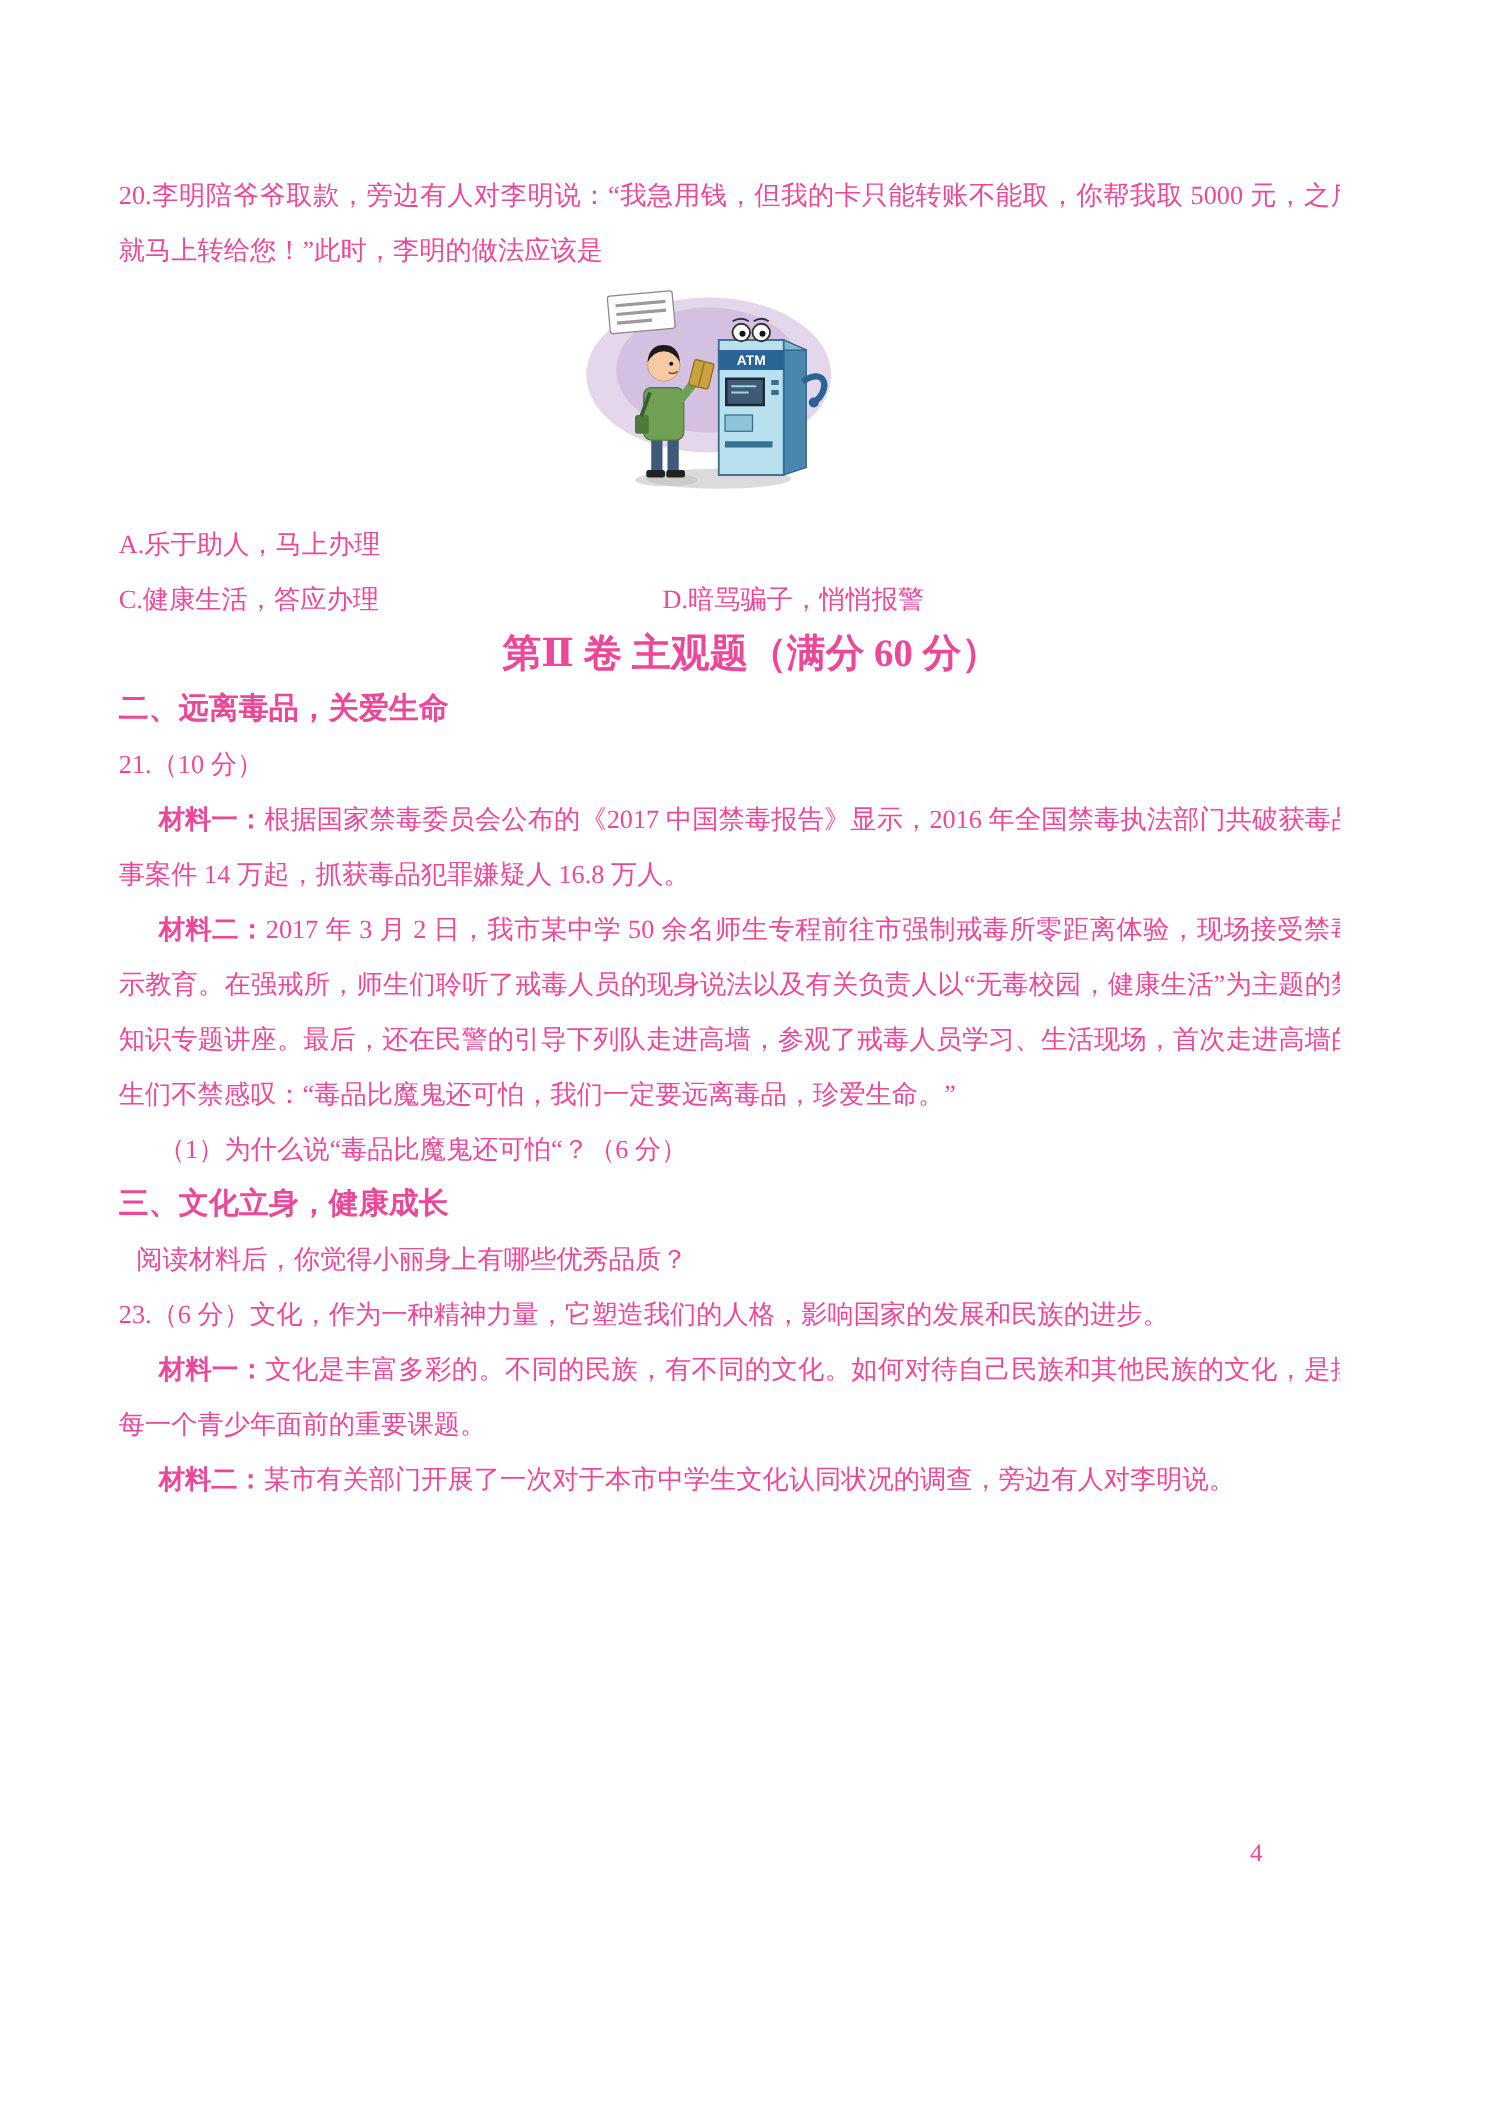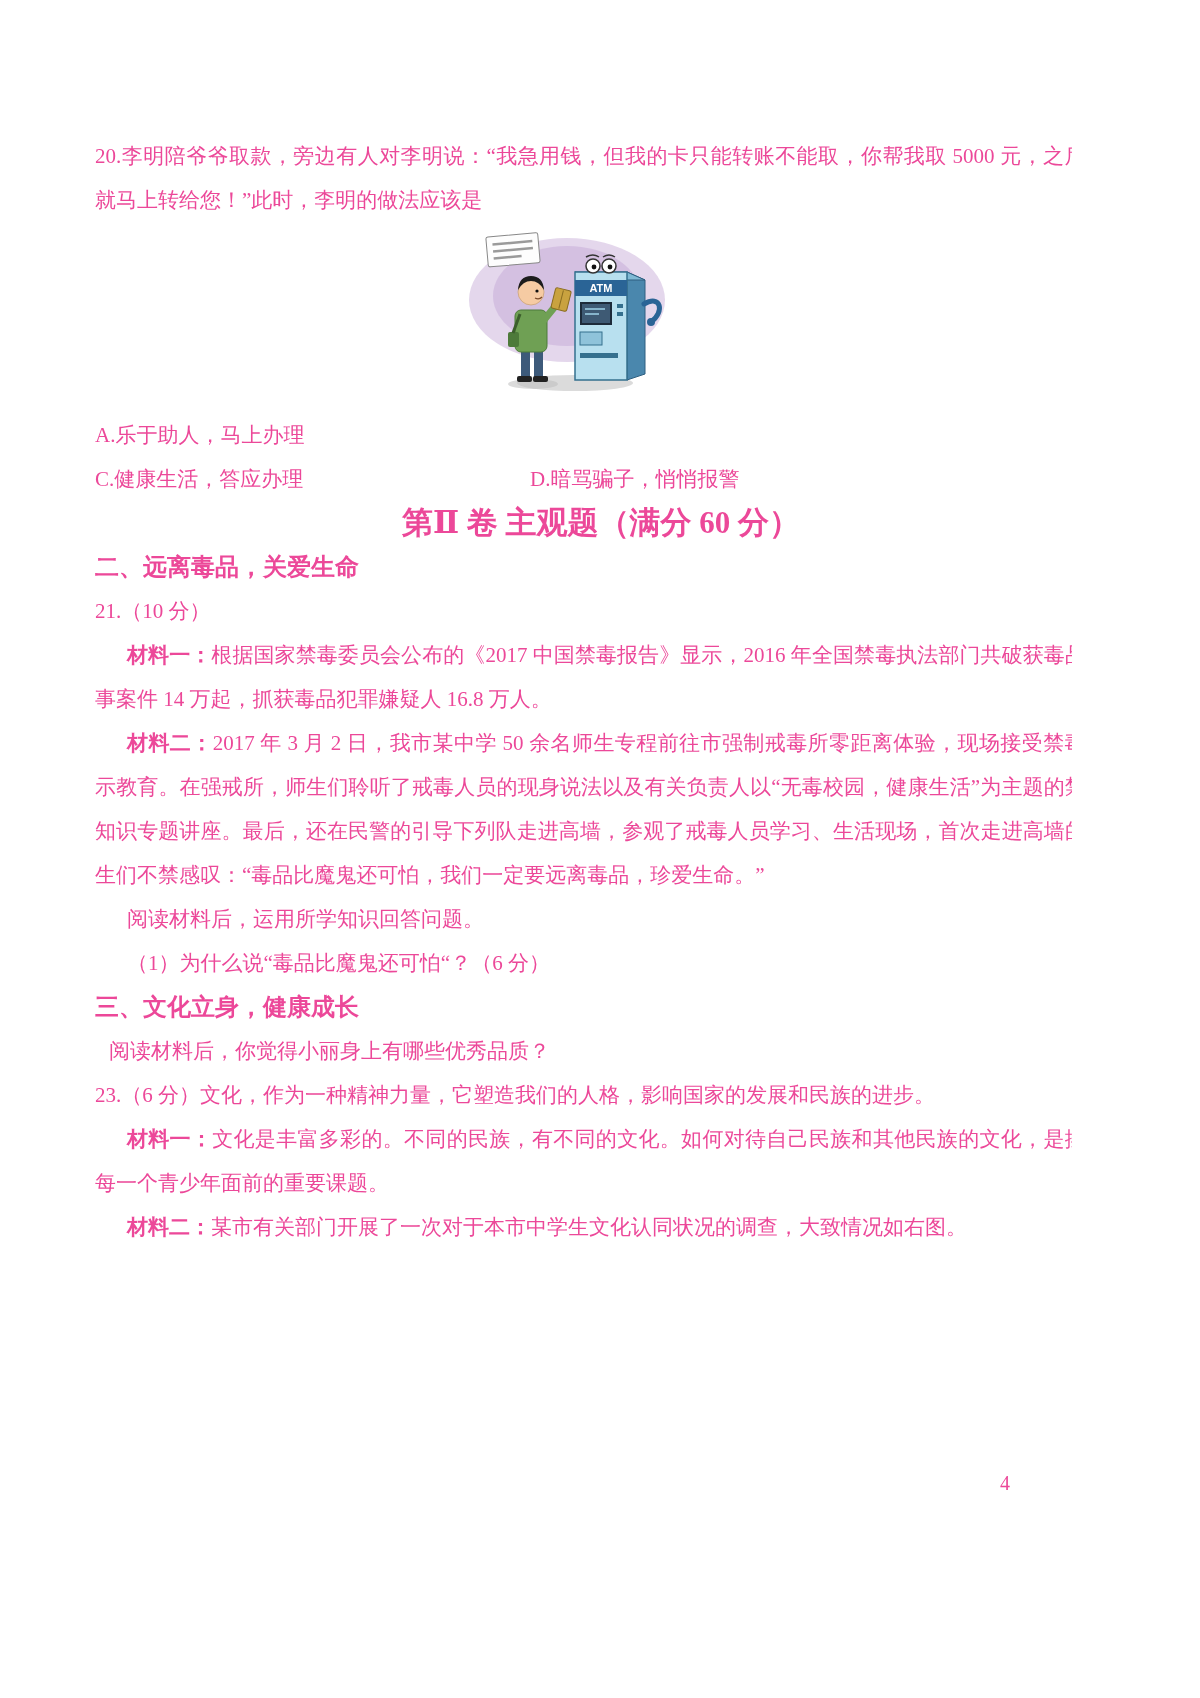--- a/index.html
+++ b/index.html
@@ -121,32 +121,31 @@
     <p class="center-heading">第Ⅱ 卷 主观题（满分 60 分）</p>
 
     <p class="sec-heading">二、远离毒品，关爱生命</p>
 
     <p>21.（10 分）</p>
 
     <p class="para m-indent"><b class="mat-label">材料一：</b><span>根据国家禁毒委员会公布的《2017 中国禁毒报告》显示，2016 年全国禁毒执法部门共破获毒品刑事案件 14 万起，抓获毒品犯罪嫌疑人 16.8 万人。</span></p>
 
     <p class="para m-indent"><b class="mat-label">材料二：</b><span>2017 年 3 月 2 日，我市某中学 50 余名师生专程前往市强制戒毒所零距离体验，现场接受禁毒警示教育。在强戒所，师生们聆听了戒毒人员的现身说法以及有关负责人以“无毒校园，健康生活”为主题的禁毒知识专题讲座。最后，还在民警的引导下列队走进高墙，参观了戒毒人员学习、生活现场，首次走进高墙的师生们不禁感叹：“毒品比魔鬼还可怕，我们一定要远离毒品，珍爱生命。”</span></p>
 
-    <p class="pad32">阅读材料后，运用所学知识回答问题。</p>
 
     <p class="pad32">（1）为什么说“毒品比魔鬼还可怕“？（6 分）</p>
 
 
     <p class="sec-heading">三、文化立身，健康成长</p>
 
 
     <p class="pad14">阅读材料后，你觉得小丽身上有哪些优秀品质？</p>
 
     <p class="para">23.（6 分）文化，作为一种精神力量，它塑造我们的人格，影响国家的发展和民族的进步。</p>
 
     <p class="para m-indent"><b class="mat-label">材料一：</b><span>文化是丰富多彩的。不同的民族，有不同的文化。如何对待自己民族和其他民族的文化，是摆在每一个青少年面前的重要课题。</span></p>
 
-    <p class="para m-indent"><b class="mat-label">材料二：</b><span>某市有关部门开展了一次对于本市中学生文化认同状况的调查，大致情况如右图。</span></p>
+    <p class="para m-indent"><b class="mat-label">材料二：</b><span>某市有关部门开展了一次对于本市中学生文化认同状况的调查，旁边有人对李明说。</span></p>
 
   </div>
 
   <div class="page-number">4</div>
 </div>
 
 </body></html>

